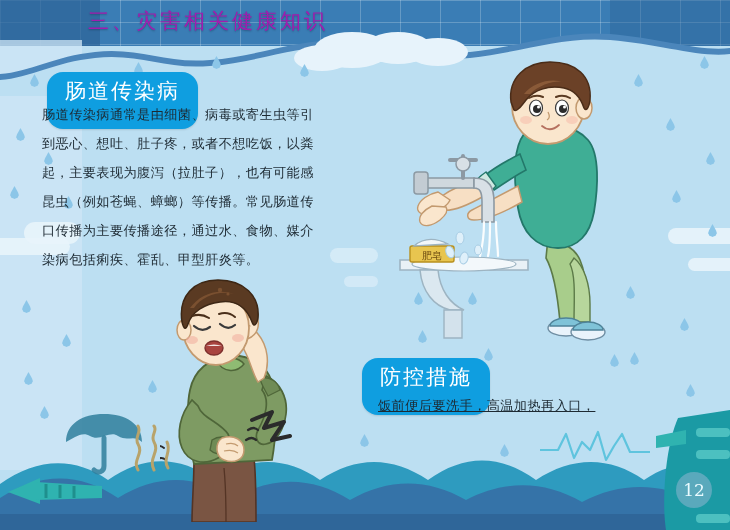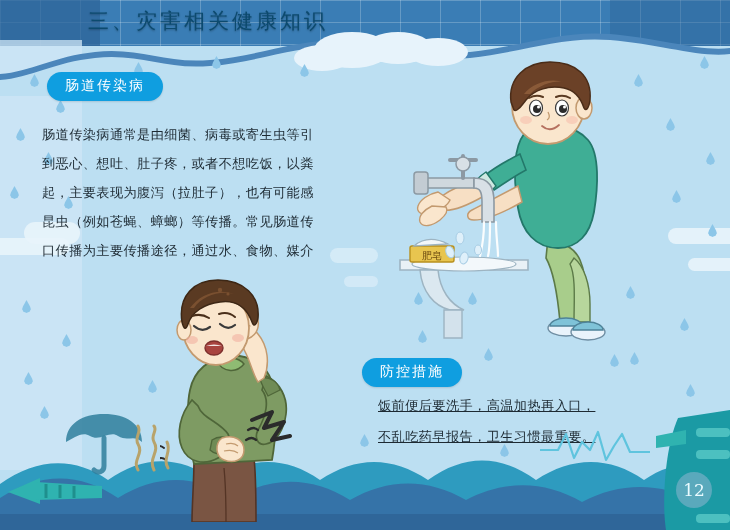--- a/index.html
+++ b/index.html
@@ -28,21 +28,21 @@
     position:absolute; left:0; top:0; width:100px; height:46px;
     background:#2f6699; opacity:.75;
   }
   .header-dark-right {
     position:absolute; right:0; top:0; width:120px; height:46px;
     background:#2f6699; opacity:.45;
   }
   .header-title {
     position:absolute; left:88px; top:7px;
     font-family:"DejaVu Serif","Liberation Serif",serif;
-    font-size:21px; letter-spacing:3px; color:#0c4a6e;
+    font-size:21px; letter-spacing:3px; color:#a21caf;
     text-shadow:0 1px 2px rgba(0,0,0,.28);
     z-index:6; white-space:nowrap;
   }
 
   
   .cloud-shelf { position:absolute; left:0; top:26px; width:730px; height:70px; z-index:3; }
 
   
   .left-panel {
     position:absolute; left:0; top:40px; width:82px; height:430px;
@@ -73,38 +73,38 @@
 
   
   .waves { position:absolute; left:0; bottom:0; width:730px; height:120px; z-index:5; }
 
   
   .badge {
     position:absolute; z-index:14;
     background:#0f9ee0; color:#fff;
     border-radius:16px;
     font-family:"DejaVu Serif","Liberation Serif",serif;
-    font-size:14px; letter-spacing:2px;
-    padding:5px 18px 6px 18px;
+    font-size:21px; letter-spacing:2px;
+    padding:5px 18px 24px 18px;
     white-space:nowrap;
     box-shadow:0 1px 2px rgba(0,0,0,.12);
   }
   #badge-1 { left:47px; top:72px; }
   #badge-2 { left:362px; top:358px;text-align:center; }
 
   
   .body-text {
     position:absolute; z-index:14;
     font-family:"DejaVu Serif","Liberation Serif",serif;
     color:#1d2a33;
     font-size:13.2px;
     line-height:29px;
     letter-spacing:.4px;
   }
-  #text-1 { left:42px; top:100px; width:305px;margin-top:20px; }
+  #text-1 { left:42px; top:100px; width:305px; }
   #text-1 p { white-space:nowrap; }
   #text-2 { left:378px; top:390px; width:300px;text-decoration:underline; }
   #text-2 p { white-space:nowrap; line-height:31px; }
 
   
   .illus { position:absolute; z-index:10; }
   #illus-handwash { left:398px; top:60px; width:215px; height:290px; }
   #illus-sickboy  { left:160px; top:272px; width:185px; height:250px; }
 
   
@@ -199,27 +199,27 @@
   <div class="drop d" style="left:500px; top:444px;"></div>
 
   <div class="badge" id="badge-1">肠道传染病</div>
 
   <div class="body-text" id="text-1">
     <p>肠道传染病通常是由细菌、病毒或寄生虫等引</p>
     <p>到恶心、想吐、肚子疼，或者不想吃饭，以粪</p>
     <p>起，主要表现为腹泻（拉肚子），也有可能感</p>
     <p>昆虫（例如苍蝇、蟑螂）等传播。常见肠道传</p>
     <p>口传播为主要传播途径，通过水、食物、媒介</p>
+    <p>染病包括痢疾、霍乱、甲型肝炎等。</p>
   </div>
 
   <div class="badge" id="badge-2">防控措施</div>
 
   <div class="body-text" id="text-2">
     <p>饭前便后要洗手，高温加热再入口，</p>
-    <p>不乱吃药早报告，卫生习惯最重要。</p>
   </div>
 
   <svg class="illus" id="illus-handwash" viewBox="0 0 215 290">
 
     <path d="M150,178 C162,182 176,186 182,200 C190,218 188,246 186,262
              L162,262 C160,240 156,212 148,198 Z" fill="#a8cd8b" stroke="#5c7a48" stroke-width="1.6"></path>
     <path d="M176,198 C186,206 192,224 192,244 L192,262 L176,262
              C176,242 178,216 172,204 Z" fill="#b7d69c" stroke="#5c7a48" stroke-width="1.4"></path>
 
     <ellipse cx="168" cy="268" rx="18" ry="8" fill="#e9f3fb" stroke="#6f8ea3" stroke-width="1.4"></ellipse>

